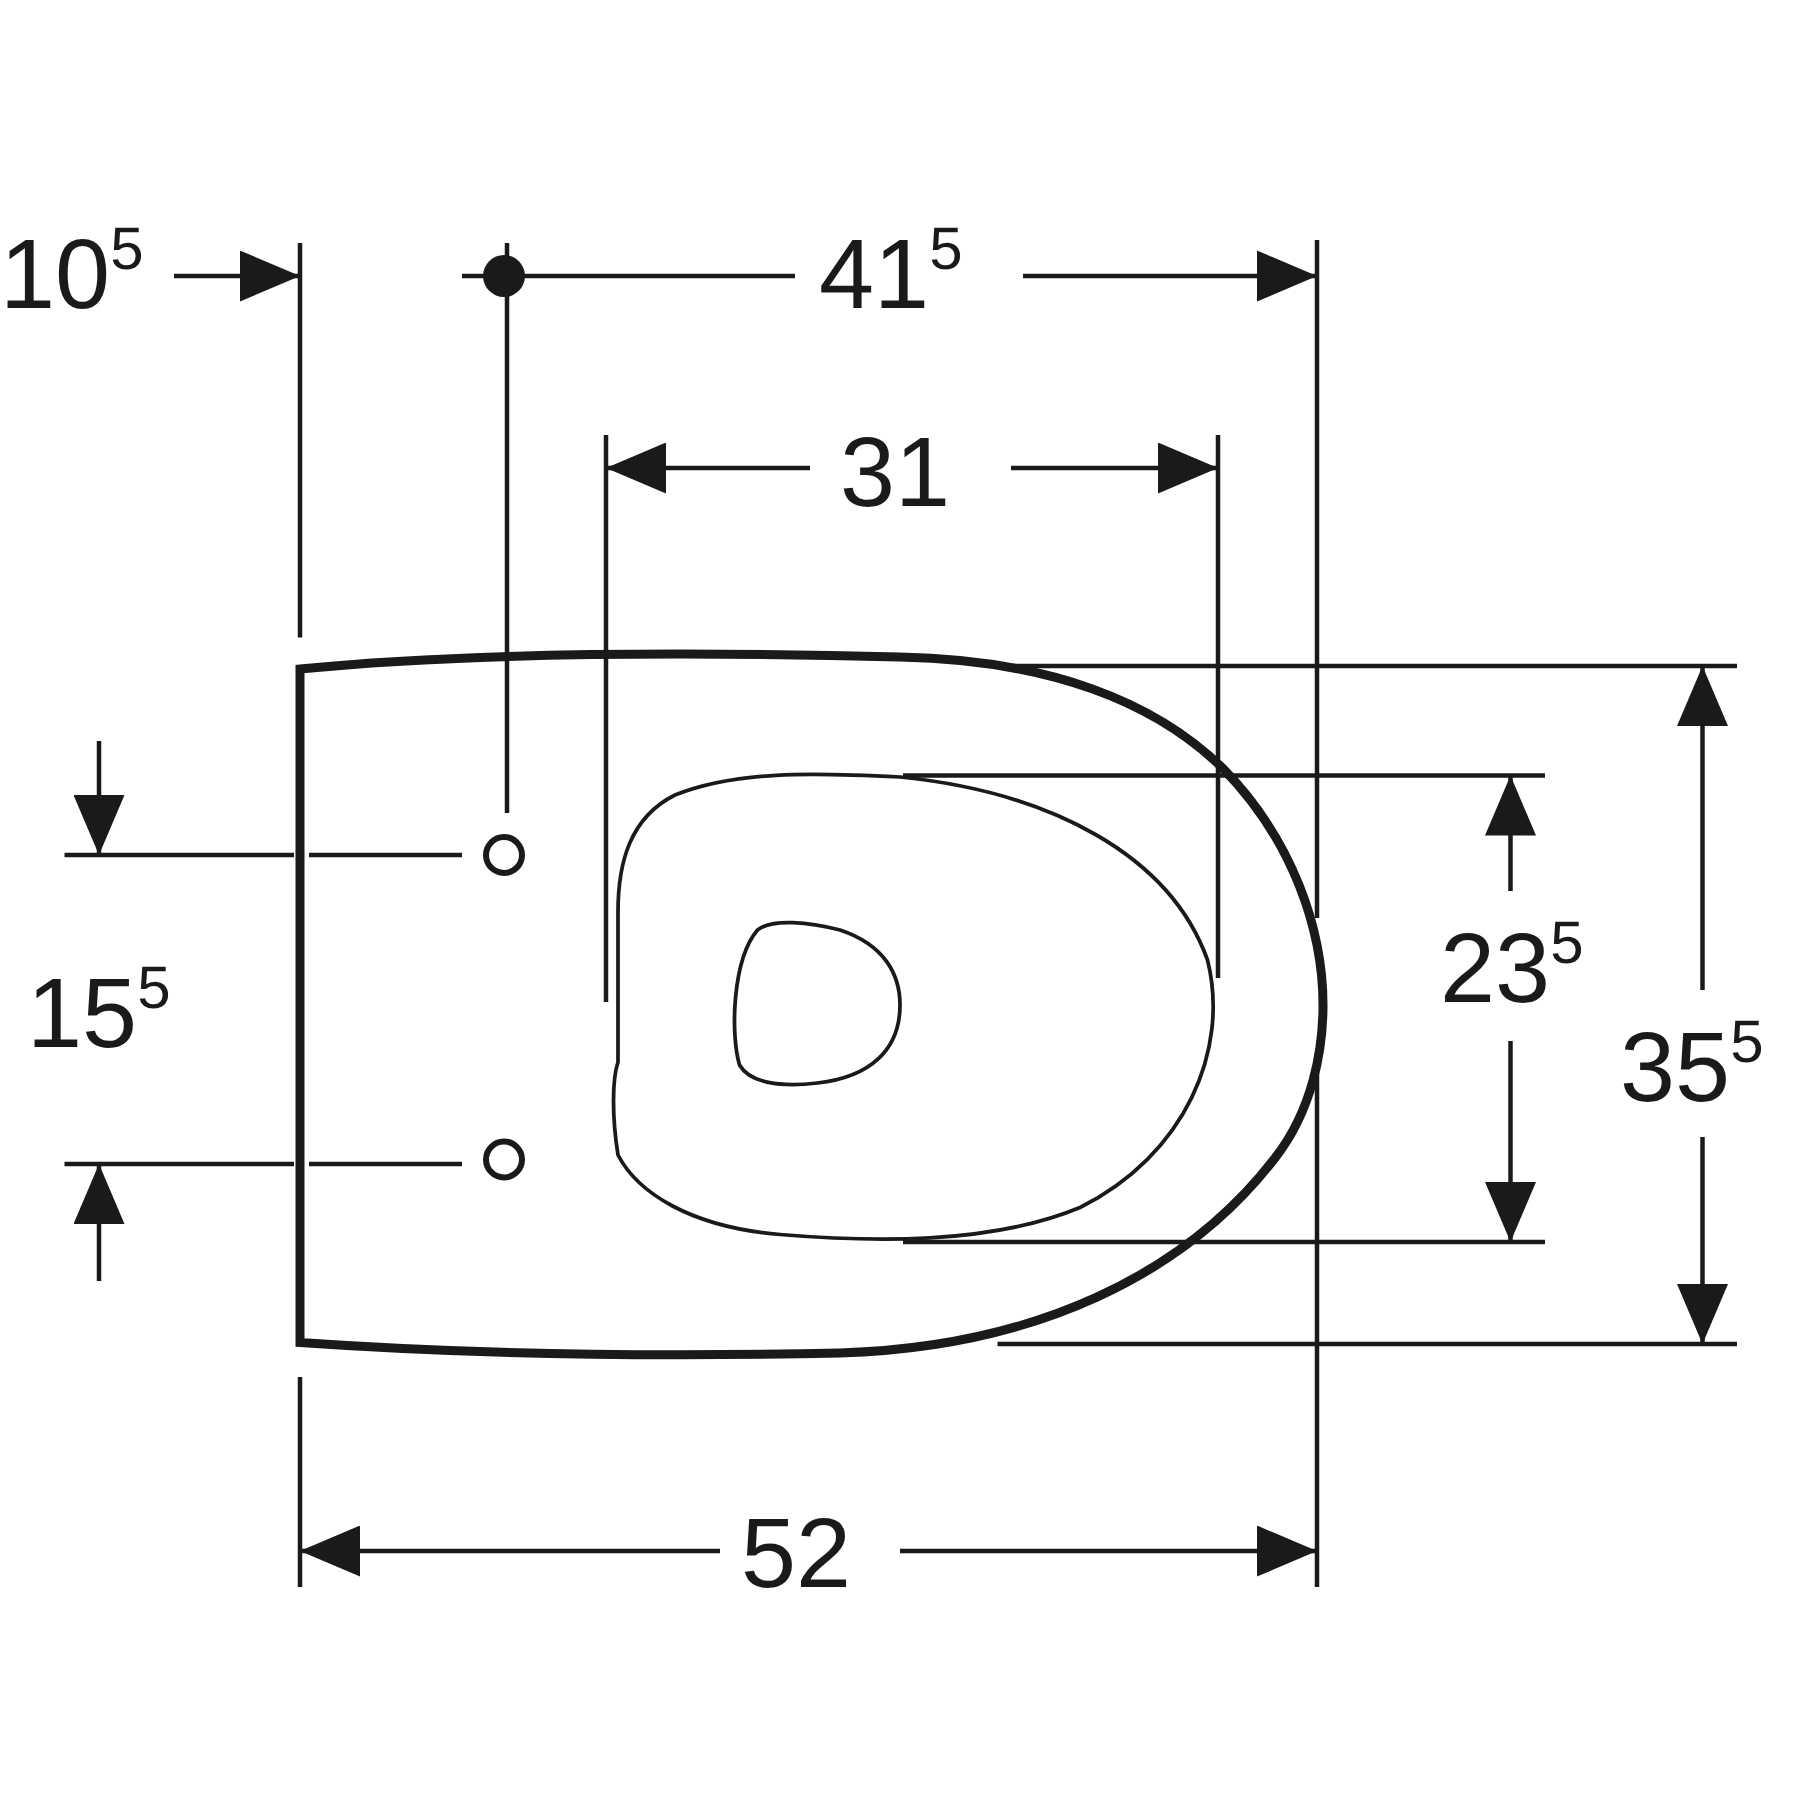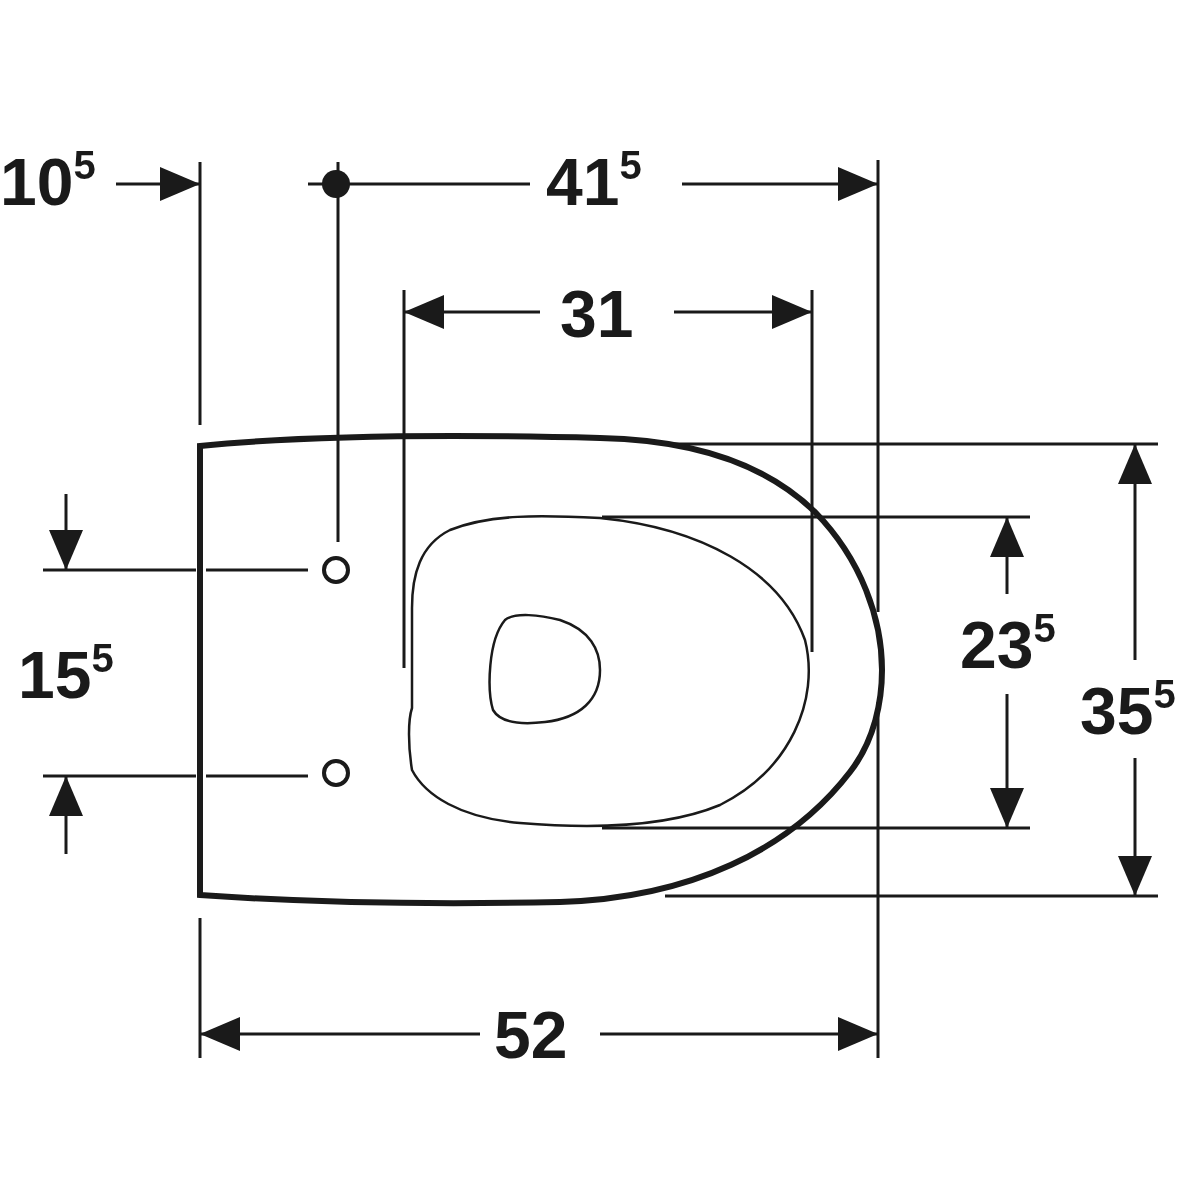--- a/index.html
+++ b/index.html
@@ -1,17 +1,17 @@
 <!DOCTYPE html>
 <html><head>
 <meta charset="utf-8">
 <style>
   html, body { margin:0; padding:0; background:#ffffff; }
   body { width:1200px; height:1200px; overflow:hidden; }
-  #stage { position:relative; width:992px; height:1200px;font-weight:bold; }
+  #stage { position:relative; width:992px; height:1200px; }
   svg { position:absolute; left:0; top:0; }
   .dim-text { font-family:"Liberation Sans", sans-serif; fill:#1a1a1a; }
   .big { font-size:66px; }
   .sup { font-size:40px; }
 </style>
 </head>
 <body>
 
 <div id="stage">
 <svg width="1200" height="1200" viewBox="0 0 1200 1200">

